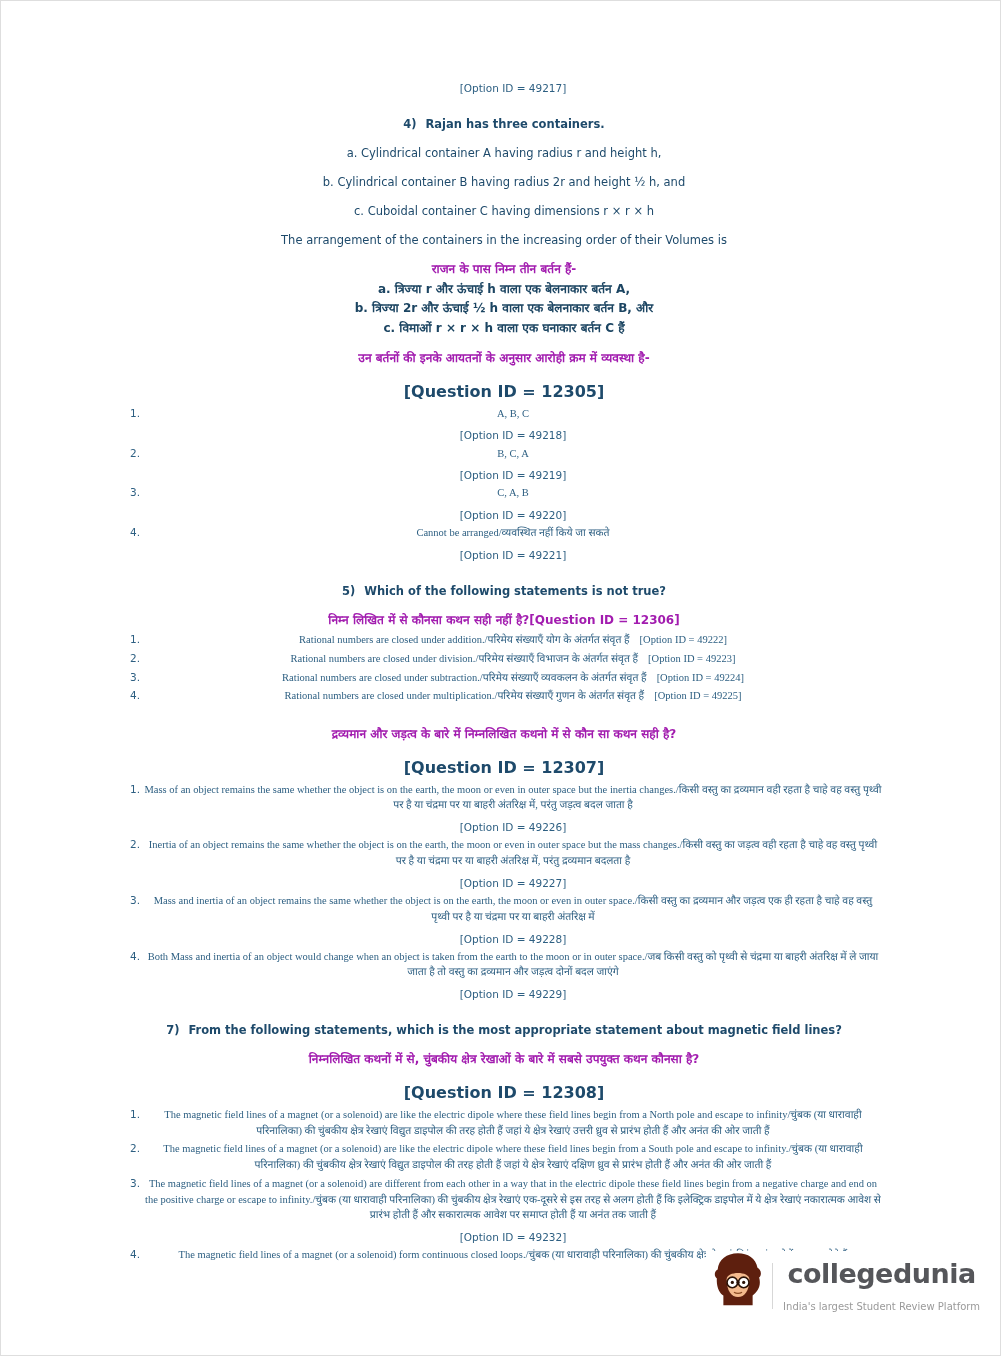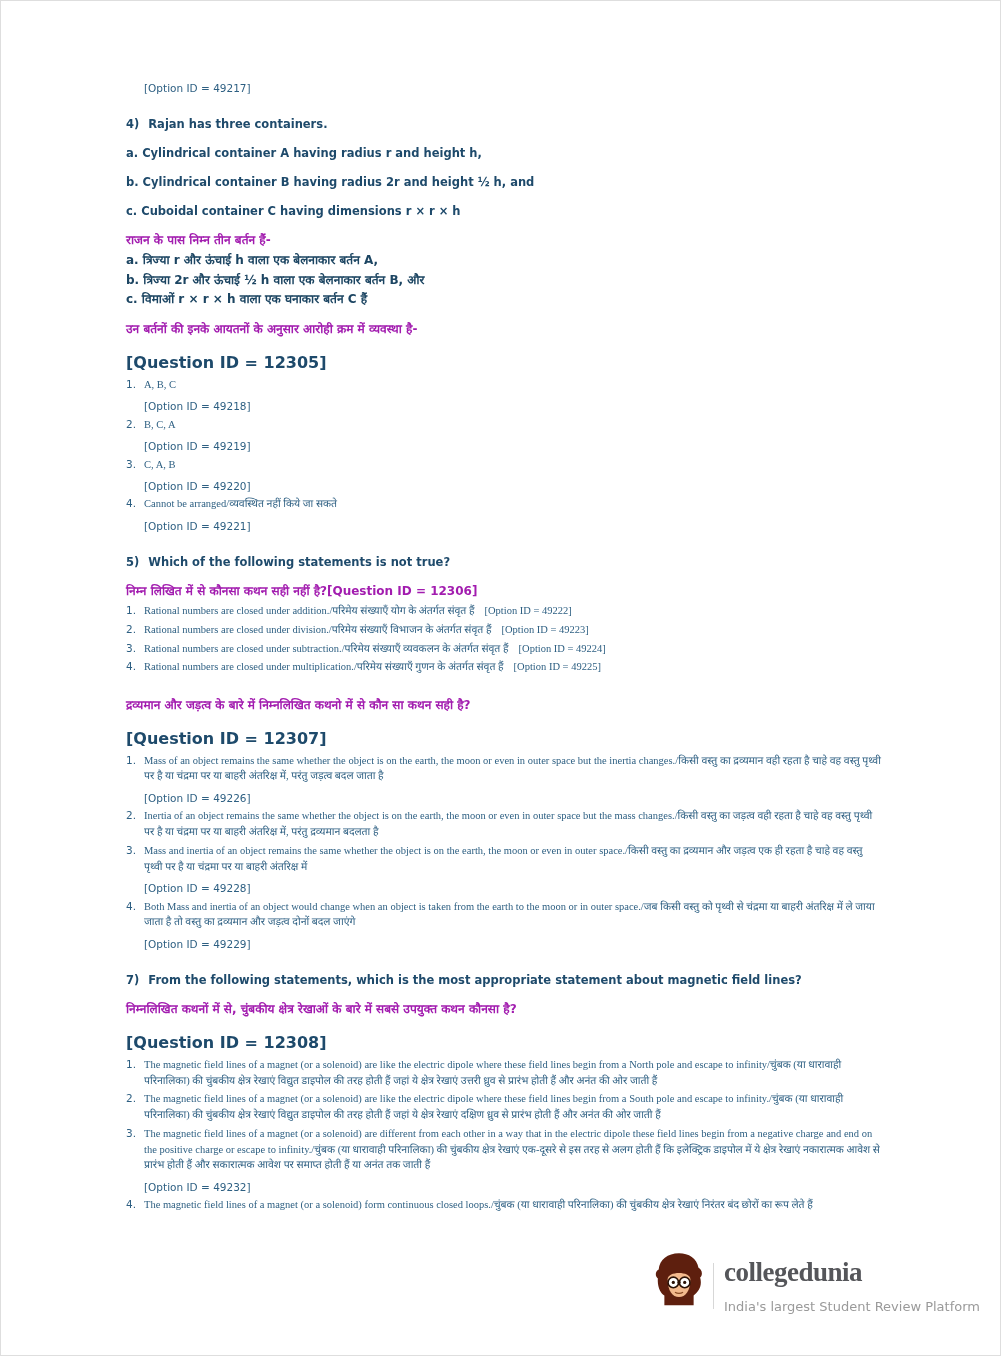--- a/index.html
+++ b/index.html
@@ -5,62 +5,64 @@
   html,body { margin:0; padding:0; background:#ffffff; }
   .page {
     position:relative;
     width:1001px; height:1356px;
     background:#ffffff;
     border:1px solid #dedede;
     box-sizing:border-box;
     overflow:hidden;
     font-family:"DejaVu Sans", sans-serif;
     color:#2d5f82;
+    text-align:center;
   }
   .doc { padding:80px 118px 0 125px; }
 
   .opt-id { font-size:10.5px; color:#2d5f82; margin:7px 0 2px 18px; line-height:1.35; }
   .head-id { margin:0 0 6px 18px; }
 
   .question { margin-top:22px; }
 
   .q-title { font-weight:700; font-size:11.5px; color:#1e4a6b; margin-top:14px; line-height:1.3; }
   .q-num { display:inline-block; margin-right:9px; }
 
-  .en-bold { font-weight:700; font-size:11.5px; color:#1e4a6b; margin-top:14px; line-height:1.3; }
+  .en-bold { font-weight:400; font-size:11.5px; color:#1e4a6b; margin-top:14px; line-height:1.3; }
   .hi-bold { font-weight:700; font-size:12px; color:#a21caf; margin-top:13px; line-height:1.4; }
   .hi-item { font-weight:700; font-size:12px; color:#1c4562; margin-top:3px; line-height:1.4; }
   .qid     { font-weight:700; font-size:16px; color:#1e4a6b; margin-top:15px; line-height:1.3; }
 
   .opt-row { display:flex; font-size:10.5px; color:#2d5f82; margin-top:3px; line-height:1.5; }
   .opt-num { flex:none; width:18px; }
   .opt-text { flex:1;font-family:Liberation Serif, serif; }
   .opt-inline-id { margin-left:10px; white-space:nowrap; }
 
   .logo {
     position:absolute; right:10px; bottom:34px;
     display:flex; align-items:center;
     background:#ffffff; padding:4px 10px 4px 6px;
   }
   .logo-mascot { flex:none; margin-right:8px; position:relative; top:-4px; }
   .logo-divider { width:1px; height:46px; background:#d7d7d7; margin-right:10px; }
-  .logo-brand { font-weight:700; font-size:27px; color:#55565a; letter-spacing:-0.5px; line-height:1.05;font-family:Liberation Serif, serif; }
-  .logo-tagline { font-size:13px; color:#9a9a9a; margin-top:13px; }
+  .logo-brand { font-weight:700; font-size:27px; color:#55565a; letter-spacing:-0.5px; line-height:1.05; }
+  .logo-tagline { font-size:10px; color:#9a9a9a; margin-top:13px; }
 </style>
 </head>
 <body>
 
 <div class="page">
   <div class="doc" id="doc">
       <div class="opt-id head-id">[Option ID = 49217]</div>
       <section class="question">
         <div class="q-title"><span class="q-num">4)</span><span class="q-text">Rajan has three containers.</span></div>
         <div class="en-bold">a. Cylindrical container A having radius r and height h,</div>
         <div class="en-bold">b. Cylindrical container B having radius 2r and height ½ h, and</div>
         <div class="en-bold">c. Cuboidal container C having dimensions r × r × h</div>
+        <div class="en-bold">The arrangement of the containers in the increasing order of their Volumes is</div>
         <div class="hi-bold">राजन के पास निम्न तीन बर्तन हैं-</div>
         <div class="hi-item">a.  त्रिज्या r और ऊंचाई h वाला एक बेलनाकार बर्तन A,</div>
         <div class="hi-item">b.  त्रिज्या 2r और ऊंचाई ½ h वाला एक बेलनाकार बर्तन B, और</div>
         <div class="hi-item">c.  विमाओं r × r × h वाला एक घनाकार बर्तन C हैं</div>
         <div class="hi-bold">उन बर्तनों की इनके आयतनों के अनुसार आरोही क्रम में व्यवस्था है-</div>
         <div class="qid">[Question ID = 12305]</div>
         <div class="opt-row">
           <span class="opt-num">1.</span>
           <span class="opt-text"><span>A, B, C</span></span>
         </div>
@@ -106,20 +108,21 @@
         <div class="qid">[Question ID = 12307]</div>
         <div class="opt-row">
           <span class="opt-num">1.</span>
           <span class="opt-text"><span>Mass of an object remains the same whether the object is on the earth, the moon or even in outer space but the inertia changes./किसी वस्तु का द्रव्यमान वही रहता है चाहे वह वस्तु पृथ्वी पर है या चंद्रमा पर या बाहरी अंतरिक्ष में, परंतु जड़त्व बदल जाता है</span></span>
         </div>
         <div class="opt-id">[Option ID = 49226]</div>
         <div class="opt-row">
           <span class="opt-num">2.</span>
           <span class="opt-text"><span>Inertia of an object remains the same whether the object is on the earth, the moon or even in outer space but the mass changes./किसी वस्तु का जड़त्व वही रहता है चाहे वह वस्तु पृथ्वी पर है या चंद्रमा पर या बाहरी अंतरिक्ष में, परंतु द्रव्यमान बदलता है</span></span>
         </div>
+        <div class="opt-id">[Option ID = 49227]</div>
         <div class="opt-row">
           <span class="opt-num">3.</span>
           <span class="opt-text"><span>Mass and inertia of an object remains the same whether the object is on the earth, the moon or even in outer space./किसी वस्तु का द्रव्यमान और जड़त्व एक ही रहता है चाहे वह वस्तु पृथ्वी पर है या चंद्रमा पर या बाहरी अंतरिक्ष में</span></span>
         </div>
         <div class="opt-id">[Option ID = 49228]</div>
         <div class="opt-row">
           <span class="opt-num">4.</span>
           <span class="opt-text"><span>Both Mass and inertia of an object would change when an object is taken from the earth to the moon or in outer space./जब किसी वस्तु को पृथ्वी से चंद्रमा या बाहरी अंतरिक्ष में ले जाया जाता है तो वस्तु का द्रव्यमान और जड़त्व दोनों बदल जाएंगे</span></span>
         </div>
         <div class="opt-id">[Option ID = 49229]</div>

